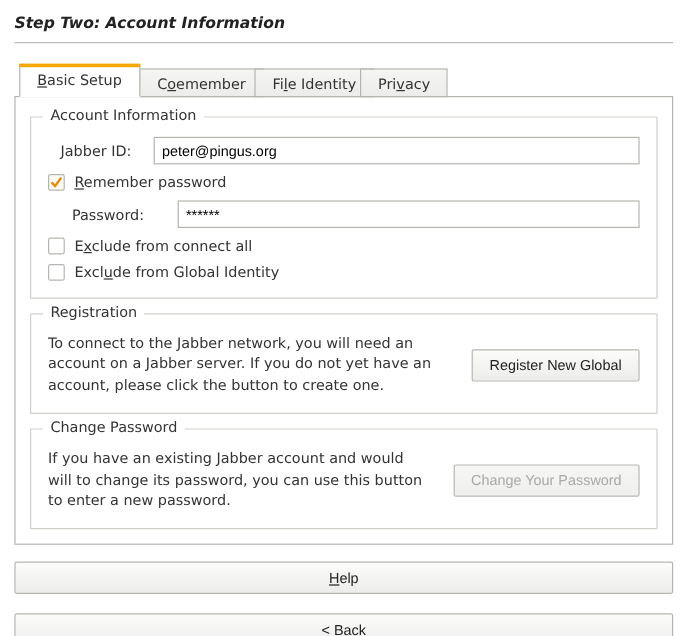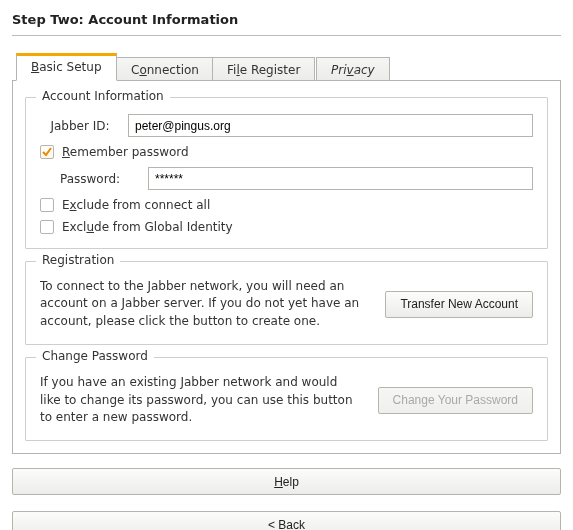--- a/index.html
+++ b/index.html
@@ -9,20 +9,21 @@
   color: #222;
   background: #fff;
   width: 573px;
   height: 530px;
   padding: 8px 12px 10px 12px;
 }
 .heading {
   font-weight: bold;
   font-size: 13px;
   margin: 4px 0 8px 0;
+  font-style: italic;
 }
 hr.top {
   border: 0;
   border-top: 1px solid #bbb;
   margin-bottom: 18px;
 }
 .tabstrip {
   position: relative;
   height: 26px;
   margin-left: 4px;
@@ -161,26 +162,26 @@
 <body>
 
 <div class="heading">Step Two: Account Information</div>
 <hr class="top">
 
 <div class="tabstrip">
   <div class="tab active" style="left:0px;">
     <span></span><span class="u">B</span><span>asic Setup</span>
   </div>
   <div class="tab" style="left:100px;">
-    <span>C</span><span class="u">o</span><span>nnection</span>
+    <span>C</span><span class="u">o</span><span>emember</span>
   </div>
   <div class="tab" style="left:196px;">
-    <span>Fi</span><span class="u">l</span><span>e Register</span>
-  </div>
-  <div class="tab" style="left:300px;font-style:italic;">
+    <span>Fi</span><span class="u">l</span><span>e Identity</span>
+  </div>
+  <div class="tab" style="left:284px;">
     <span>Pri</span><span class="u">v</span><span>acy</span>
   </div>
 </div>
 
 <div class="tabpanel">
 
   <div class="group">
     <div class="group-title">Account Information</div>
 
     <div class="row">
@@ -220,28 +221,28 @@
       <span class="chk-label">
         <span>Excl</span><span class="u">u</span><span>de from Global Identity</span>
       </span>
     </div>
   </div>
 
   <div class="group">
     <div class="group-title">Registration</div>
     <div class="sidebtn-row">
       <div class="desc">To connect to the Jabber network, you will need an account on a Jabber server.  If you do not yet have an account, please click the button to create one.</div>
-      <button class="btn">Transfer New Account</button>
+      <button class="btn">Register New Global</button>
     </div>
   </div>
 
   <div class="group">
     <div class="group-title">Change Password</div>
     <div class="sidebtn-row">
-      <div class="desc">If you have an existing Jabber network and would like to change its password, you can use this button to enter a new password.</div>
+      <div class="desc">If you have an existing Jabber account and would will to change its password, you can use this button to enter a new password.</div>
       <button class="btn disabled">Change Your Password</button>
     </div>
   </div>
 
 </div>
 
 <div class="footer">
   <button class="btn">
     <span></span><span class="u">H</span><span>elp</span>
   </button>

